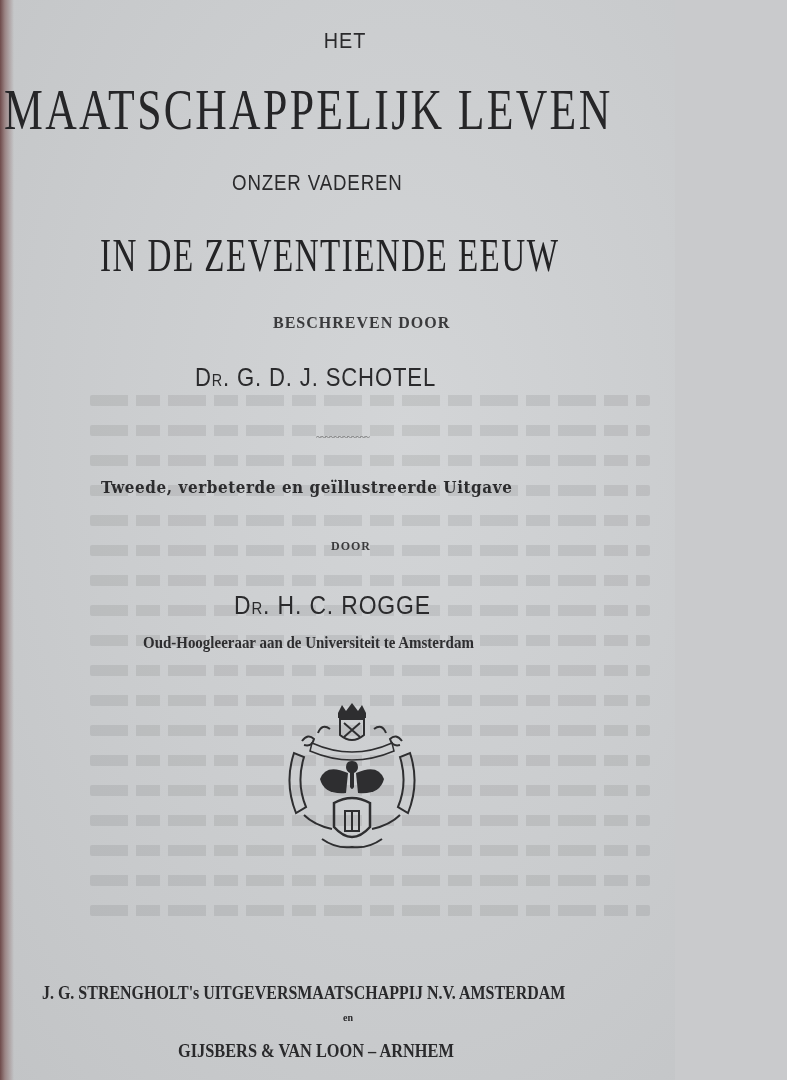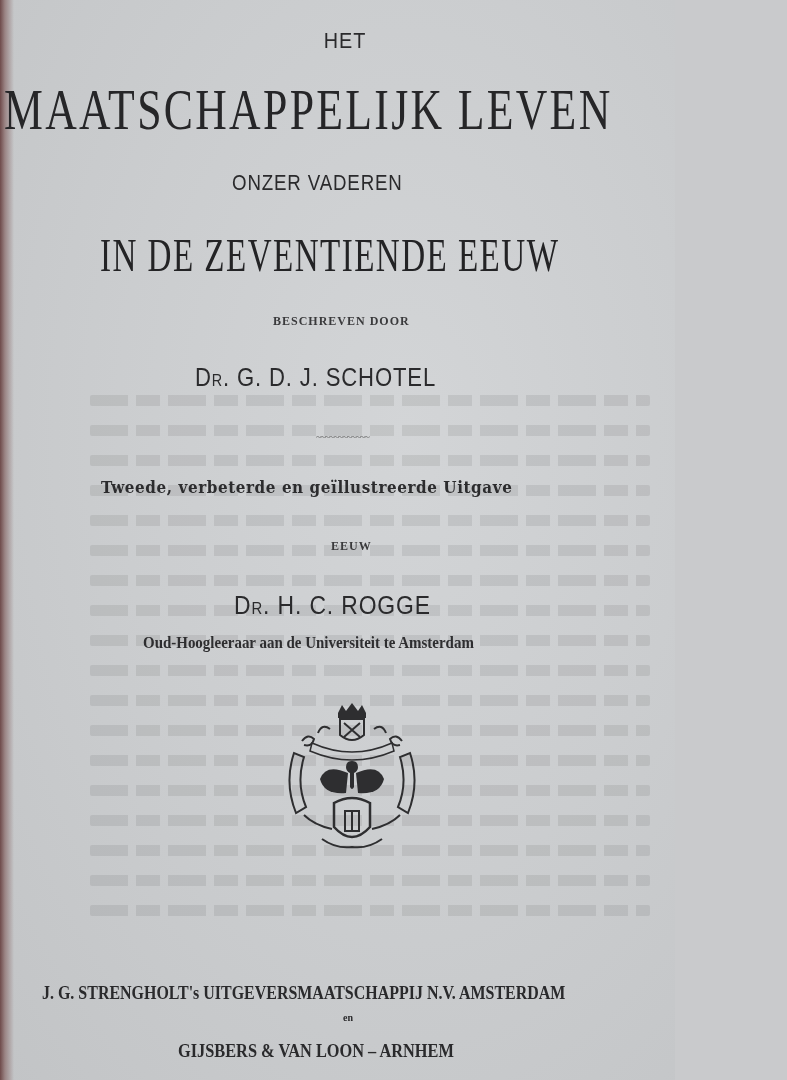--- a/index.html
+++ b/index.html
@@ -45,21 +45,21 @@
       font-size: 22px; transform-origin: left top; transform: scaleX(0.85); letter-spacing: 1px;
     }
     .title-sub {
       top: 229px; left: 100px; width: 600px; text-align: left;
       font-family: "Liberation Serif", serif;
       font-size: 46px; transform-origin: left top; transform: scaleX(0.72); letter-spacing: 2px;
       color: #232325;
     }
     .beschreven {
       top: 314px; left: 273px; width: 200px; text-align: left;
-      font-family: "Liberation Serif", serif; font-size: 12px; letter-spacing: 1px;
+      font-family: "Liberation Serif", serif; font-size: 16px; letter-spacing: 1px;
       font-weight: bold; color: #3a3a3c;
     }
     .author1 {
       top: 362px; left: 195px; width: 400px; text-align: left;
       font-family: "Liberation Sans", sans-serif; font-size: 26px;
       transform-origin: left top; transform: scaleX(0.85); letter-spacing: 1px;
     }
     .small-cap { font-size: 0.65em; }
     .ornament {
       position: absolute; top: 434px; left: 316px; width: 70px; height: 6px;
@@ -135,21 +135,21 @@
   <div class="line title-main">MAATSCHAPPELIJK LEVEN</div>
   <div class="line onzer">ONZER VADEREN</div>
   <div class="line title-sub">IN DE ZEVENTIENDE EEUW</div>
   <div class="line beschreven">BESCHREVEN DOOR</div>
 
   <div class="line author1"><span>D</span><span class="small-cap">R</span><span>. G. D. J. SCHOTEL</span></div>
 
   <div class="ornament">~~~~~~~~~~~~</div>
 
   <div class="line edition">Tweede, verbeterde en geïllustreerde Uitgave</div>
-  <div class="line door">EEUW</div>
+  <div class="line door">DOOR</div>
 
   <div class="line author2"><span>D</span><span class="small-cap">R</span><span>. H. C. ROGGE</span></div>
   <div class="line affil">Oud-Hoogleeraar aan de Universiteit te Amsterdam</div>
 
   <div class="emblem">
     <svg width="140" height="150" viewBox="0 0 140 150">
 
       <path d="M56 10 L60 2 L64 8 L70 0 L76 8 L80 2 L84 10 Z" fill="#2e2e30"></path>
       <rect x="56" y="10" width="28" height="5" fill="#2e2e30"></rect>
 

